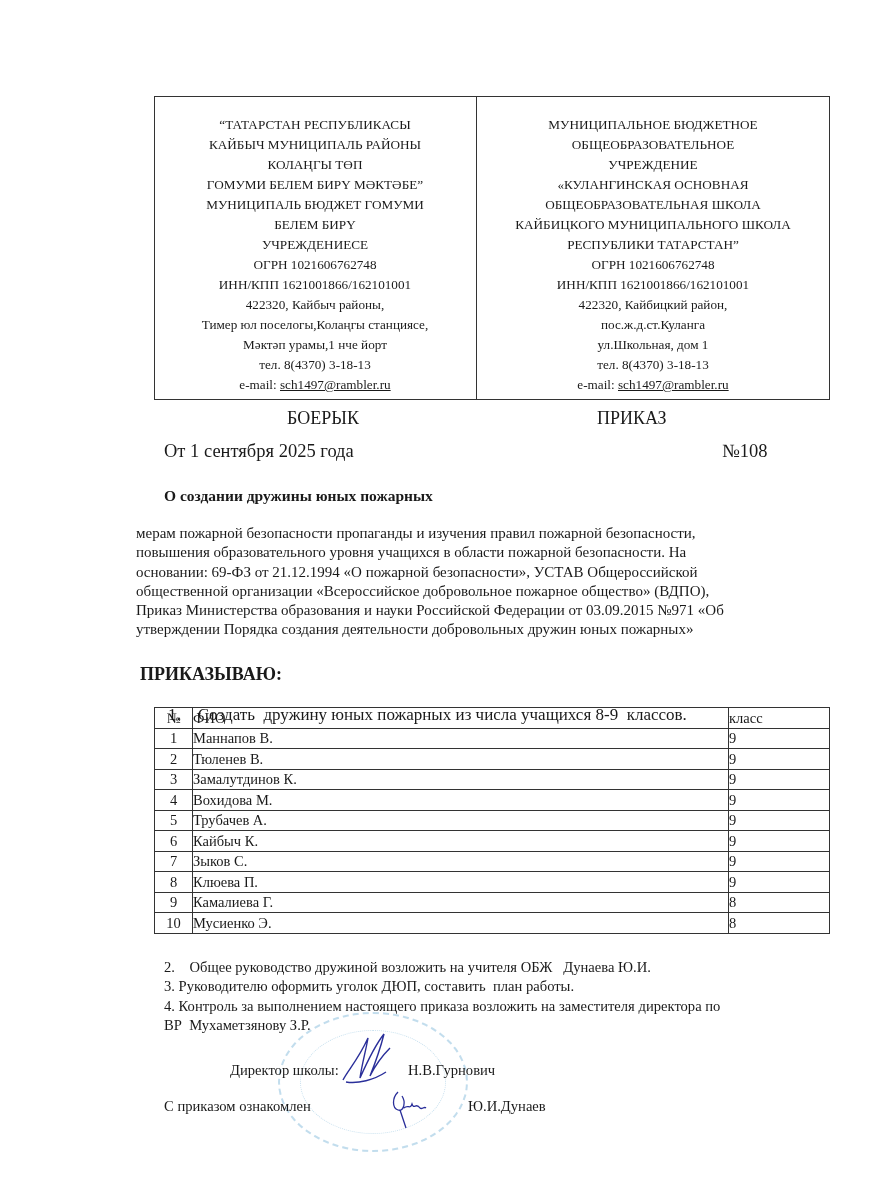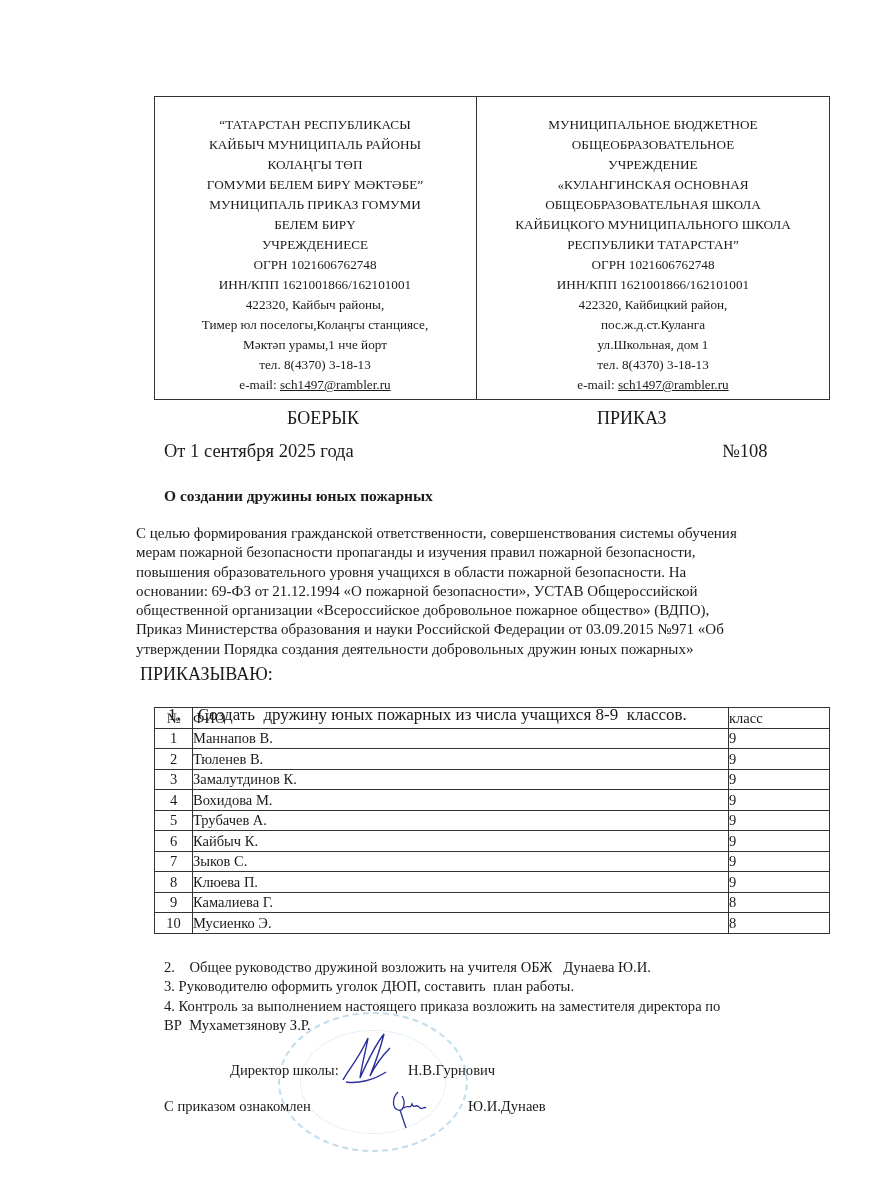--- a/index.html
+++ b/index.html
@@ -16,21 +16,21 @@
   .header-col { top: 18px; text-align: center; font-size: 13.2px; line-height: 20px; }
   .header-col.left { left: 0; width: 320px; }
   .header-col.right { left: 322px; width: 352px; }
   .header-col div { white-space: nowrap; }
   .u { text-decoration: underline; }
   .title { font-size: 18px; top: 408px; }
   .date-line { font-size: 18.5px; top: 441px; }
   .subject { font-weight: bold; font-size: 15.5px; top: 487px; left: 164px; }
   .preamble { left: 136px; top: 524px; width: 700px; font-size: 15px; line-height: 19.3px; }
   .preamble div { white-space: nowrap; }
-  .order-word { left: 140px; top: 664px; font-weight: normal; font-size: 18px; }
+  .order-word { left: 140px; top: 664px; font-weight: bold; font-size: 18px; }
   .item1 { left: 168px; top: 684px; font-size: 17px; margin-top: 21px; }
   table.roster {
     position: absolute; left: 154px; top: 707px; width: 676px;
     border-collapse: collapse; font-size: 14.5px;
   }
   table.roster td { border: 1.3px solid #333; height: 19.5px; padding: 0 0; line-height: 18px; }
   table.roster td.num { width: 37px; text-align: center; padding: 0; }
   table.roster td.cls { width: 100px; }
   .items { left: 164px; top: 958px; font-size: 14.6px; line-height: 19.4px; }
   .items div { white-space: nowrap; }
@@ -48,21 +48,21 @@
 </head>
 <body>
 
 <div class="abs header-box">
   <div class="abs header-divider"></div>
   <div class="abs header-col left">
     <div>“ТАТАРСТАН РЕСПУБЛИКАСЫ</div>
     <div>КАЙБЫЧ МУНИЦИПАЛЬ РАЙОНЫ</div>
     <div>КОЛАҢГЫ ТӨП</div>
     <div>ГОМУМИ БЕЛЕМ БИРҮ МӘКТӘБЕ”</div>
-    <div>МУНИЦИПАЛЬ ПРИКАЗ ГОМУМИ</div>
+    <div>МУНИЦИПАЛЬ БЮДЖЕТ ГОМУМИ</div>
     <div>БЕЛЕМ БИРҮ</div>
     <div>УЧРЕЖДЕНИЕСЕ</div>
     <div>ОГРН 1021606762748</div>
     <div>ИНН/КПП 1621001866/162101001</div>
     <div>422320, Кайбыч районы,</div>
     <div>Тимер юл поселогы,Колаңгы станциясе,</div>
     <div>Мәктәп урамы,1 нче  йорт</div>
     <div>тел. 8(4370) 3-18-13</div>
     <div><span>e-mail: </span><span class="u">sch1497@rambler.ru</span></div>
   </div>
@@ -86,21 +86,20 @@
 
 <div class="abs title" style="left:287px;">БОЕРЫК</div>
 <div class="abs title" style="left:597px;">ПРИКАЗ</div>
 
 <div class="abs date-line" style="left:164px;">От 1 сентября 2025 года</div>
 <div class="abs date-line" style="left:722px;">№108</div>
 
 <div class="abs subject">О создании дружины юных пожарных</div>
 
 <div class="abs preamble">
-  <div>С целью формирования гражданской ответственности, совершенствования системы обучения</div>
   <div>мерам пожарной безопасности пропаганды и изучения правил пожарной безопасности,</div>
   <div>повышения образовательного уровня учащихся в области пожарной безопасности. На</div>
   <div>основании: 69-ФЗ от 21.12.1994 «О пожарной безопасности», УСТАВ Общероссийской</div>
   <div>общественной организации «Всероссийское добровольное пожарное общество» (ВДПО),</div>
   <div>Приказ Министерства образования и науки Российской Федерации от 03.09.2015 №971 «Об</div>
   <div>утверждении Порядка создания деятельности добровольных дружин юных пожарных»</div>
 </div>
 
 <div class="abs order-word">ПРИКАЗЫВАЮ:</div>
 <div class="abs item1" style="white-space:pre;">1.    Создать  дружину юных пожарных из числа учащихся 8-9  классов.</div>

